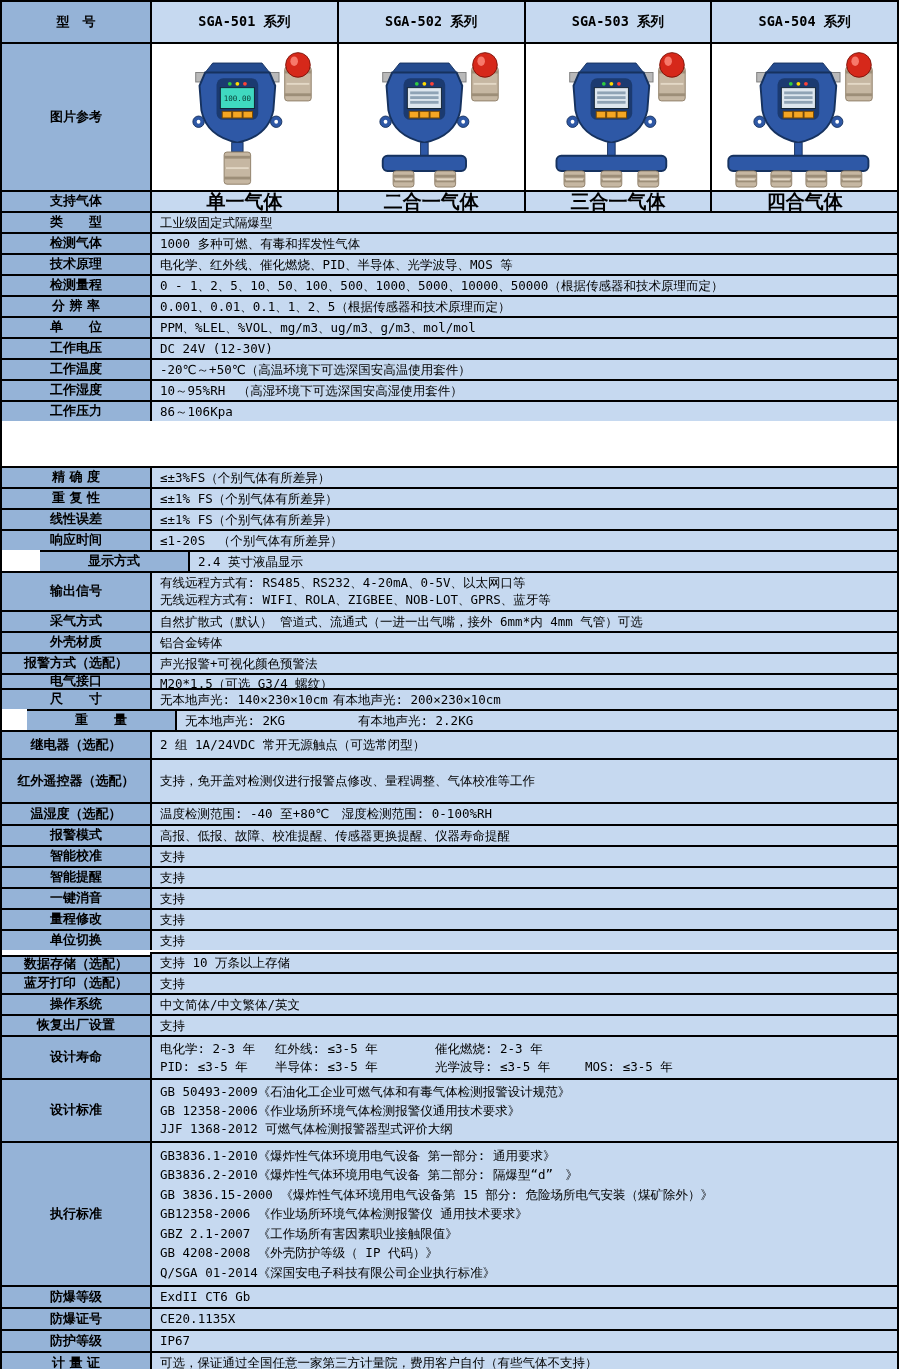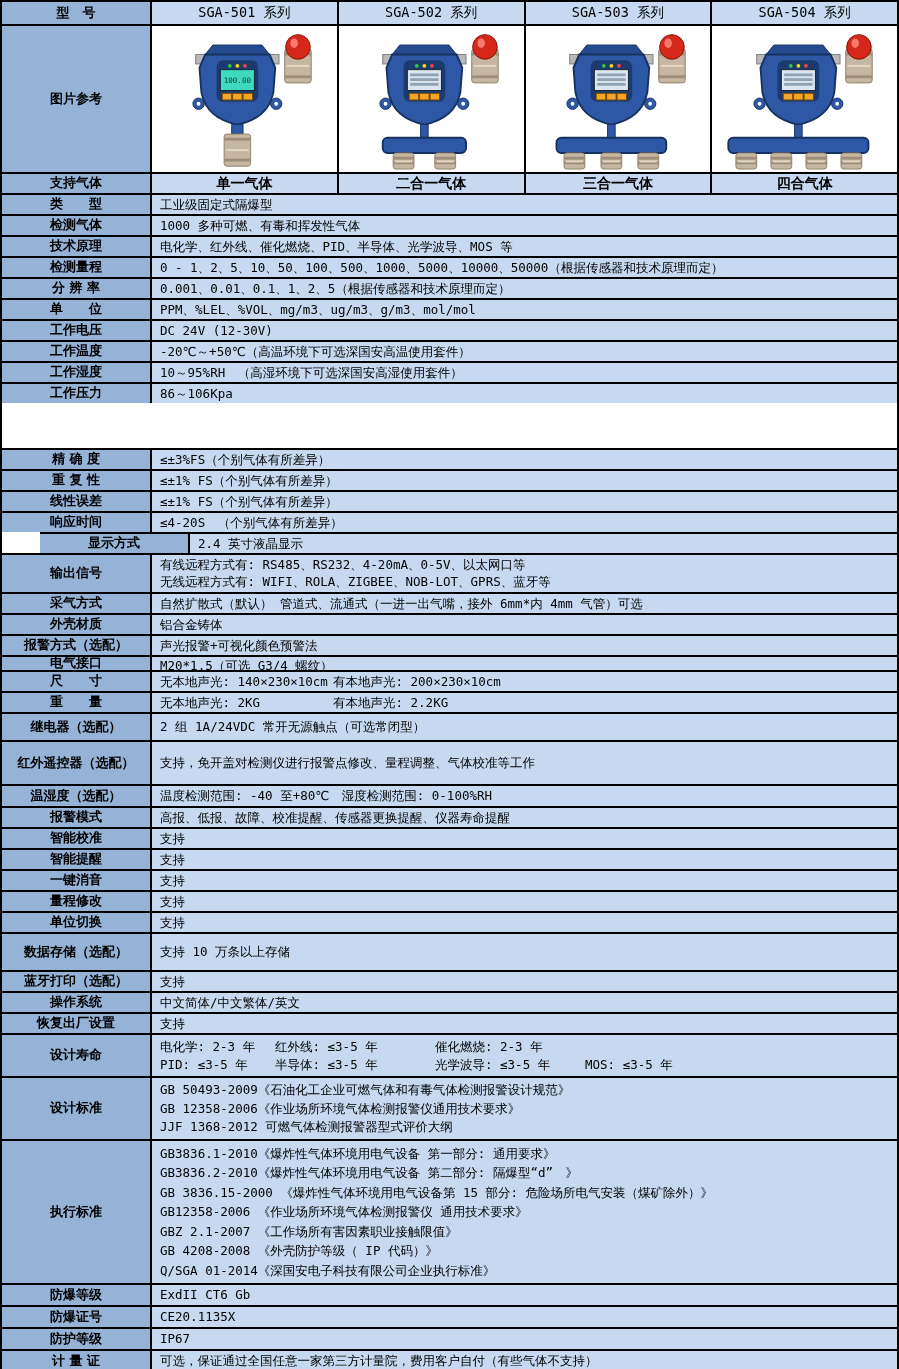--- a/index.html
+++ b/index.html
@@ -20,45 +20,45 @@
   }
   .vcell{
     flex:1;background:var(--value-bg);
     display:flex;flex-direction:column;justify-content:space-evenly;
     padding:1px 6px 1px 8px;
     font-size:12.5px;font-family:"DejaVu Sans Mono","DejaVu Sans",sans-serif;
   }
   .mcell{
     flex:1;background:var(--value-bg);
     display:flex;align-items:center;justify-content:center;
-    font-weight:normal;font-size:13.5px;
+    font-weight:bold;font-size:13.5px;
     font-family:"DejaVu Sans Mono","DejaVu Sans",sans-serif;
   }
   .imgcell{
     flex:1;background:#fff;
     display:flex;align-items:center;justify-content:center;
   }
   .gcell{
     flex:1;background:var(--value-bg);
     display:flex;align-items:center;justify-content:center;
-    font-weight:bold;font-size:14px;
+    font-weight:bold;font-size:19px;
   }
   .line{white-space:nowrap;line-height:1.25;}
   .seg{display:inline-block;white-space:nowrap;}
   .cols4 .seg:nth-child(1){width:115px;}
   .cols4 .seg:nth-child(2){width:160px;}
   .cols4 .seg:nth-child(3){width:150px;}
   .cols2 .seg:nth-child(1){width:173px;}
 </style>
 </head>
 <body>
 
 <div id="spec-table">
 
-  <div class="row" style="height:22px">
+  <div class="row" style="height:40px">
     <div class="cell lcell">型　号</div>
     <div class="cell mcell">SGA-501 系列</div>
     <div class="cell mcell">SGA-502 系列</div>
     <div class="cell mcell">SGA-503 系列</div>
     <div class="cell mcell">SGA-504 系列</div>
   </div>
 
   <div class="row" style="height:148px">
     <div class="cell lcell">图片参考</div>
     <div class="cell imgcell" id="img-0">
@@ -334,21 +334,21 @@
     </div>
     <div class="row" style="height: 21px;">
       <div class="cell lcell">线性误差</div>
       <div class="cell vcell">
         <div class="line">≤±1% FS（个别气体有所差异）</div>
       </div>
     </div>
     <div class="row" style="height: 21px;">
       <div class="cell lcell">响应时间</div>
       <div class="cell vcell">
-        <div class="line">≤4-20S　（个别气体有所差异）</div>
+        <div class="line">≤1-20S　（个别气体有所差异）</div>
       </div>
     </div>
     <div class="row" style="height: 21px; margin-left: 38px;">
       <div class="cell lcell">显示方式</div>
       <div class="cell vcell">
         <div class="line">2.4 英寸液晶显示</div>
       </div>
     </div>
     <div class="row" style="height: 39px; border-radius: 8px;">
       <div class="cell lcell">输出信号</div>
@@ -380,21 +380,21 @@
       <div class="cell vcell">
         <div class="line">M20*1.5（可选 G3/4 螺纹）</div>
       </div>
     </div>
     <div class="row" style="height: 21px;">
       <div class="cell lcell">尺　　寸</div>
       <div class="cell vcell">
         <div class="line cols2"><span class="seg">无本地声光: 140×230×10cm</span><span class="seg">有本地声光: 200×230×10cm</span></div>
       </div>
     </div>
-    <div class="row" style="height: 21px;">
+    <div class="row" style="height: 21px; margin-left: 25px;">
       <div class="cell lcell">重　　量</div>
       <div class="cell vcell">
         <div class="line cols2"><span class="seg">无本地声光: 2KG</span><span class="seg">有本地声光: 2.2KG</span></div>
       </div>
     </div>
     <div class="row" style="height: 28px;">
       <div class="cell lcell">继电器（选配）</div>
       <div class="cell vcell">
         <div class="line">2 组 1A/24VDC 常开无源触点（可选常闭型）</div>
       </div>
@@ -440,21 +440,21 @@
       <div class="cell vcell">
         <div class="line">支持</div>
       </div>
     </div>
     <div class="row" style="height: 21px;">
       <div class="cell lcell">单位切换</div>
       <div class="cell vcell">
         <div class="line">支持</div>
       </div>
     </div>
-    <div class="row" style="height: 38px;">
+    <div class="row" style="height: 22px; align-items: flex-end;">
       <div class="cell lcell">数据存储（选配）</div>
       <div class="cell vcell">
         <div class="line">支持 10 万条以上存储</div>
       </div>
     </div>
     <div class="row" style="height: 21px;">
       <div class="cell lcell">蓝牙打印（选配）</div>
       <div class="cell vcell">
         <div class="line">支持</div>
       </div>

